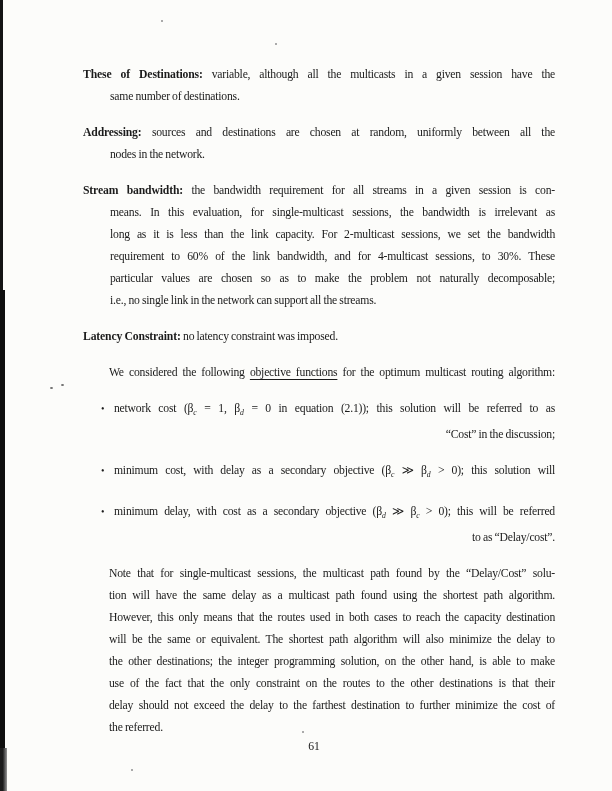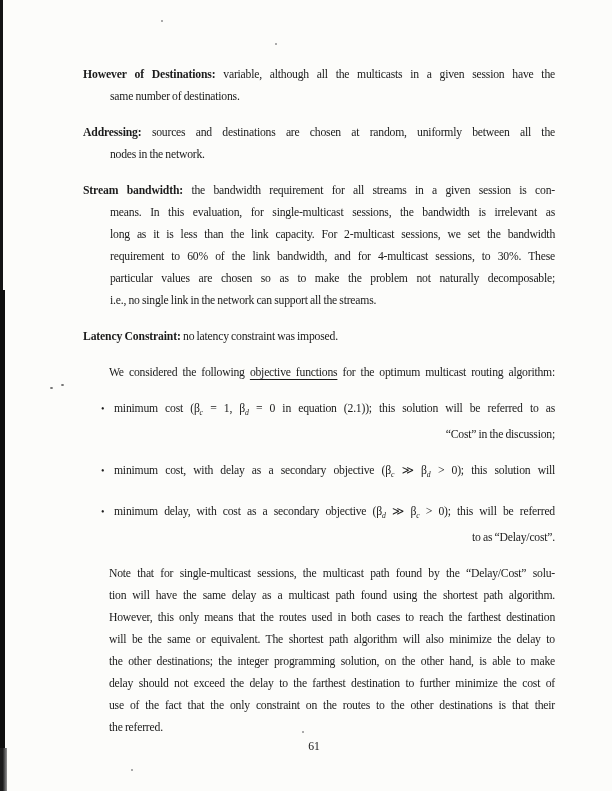--- a/index.html
+++ b/index.html
@@ -73,21 +73,21 @@
   <div class="speck" style="left:161px; top:20px;"></div>
   <div class="speck" style="left:275px; top:43px;"></div>
   <div class="speck" style="left:302px; top:731px;"></div>
   <div class="speck" style="left:131px; top:769px;"></div>
 
   <div class="pencil-dot" style="left:50px; top:387px;"></div>
   <div class="pencil-dot" style="left:61px; top:384px;"></div>
 
   <div class="content" id="content">
       <div class="block">
-        <div class="line ind-label just"><span class="seg-b">However of Destinations:</span><span> variable, although all the multicasts in a given session have the</span></div>
+        <div class="line ind-label just"><span class="seg-b">These of Destinations:</span><span> variable, although all the multicasts in a given session have the</span></div>
         <div class="line ind-cont"><span>same number of destinations.</span></div>
       </div>
       <div class="block">
         <div class="line ind-label just"><span class="seg-b">Addressing:</span><span> sources and destinations are chosen at random, uniformly between all the</span></div>
         <div class="line ind-cont"><span>nodes in the network.</span></div>
       </div>
       <div class="block">
         <div class="line ind-label just"><span class="seg-b">Stream bandwidth:</span><span> the bandwidth requirement for all streams in a given session is con-</span></div>
         <div class="line ind-cont just"><span>means. In this evaluation, for single-multicast sessions, the bandwidth is irrelevant as</span></div>
         <div class="line ind-cont just"><span>long as it is less than the link capacity. For 2-multicast sessions, we set the bandwidth</span></div>
@@ -95,37 +95,37 @@
         <div class="line ind-cont just"><span>particular values are chosen so as to make the problem </span><span class="seg-i">not</span><span> naturally decomposable;</span></div>
         <div class="line ind-cont"><span>i.e., no single link in the network can support all the streams.</span></div>
       </div>
       <div class="block">
         <div class="line ind-label"><span class="seg-b">Latency Constraint:</span><span> no latency constraint was imposed.</span></div>
       </div>
       <div class="block">
         <div class="line ind-para just"><span>We considered the following </span><span class="seg-u">objective functions</span><span> for the optimum multicast routing algorithm:</span></div>
       </div>
       <div class="block">
-        <div class="line ind-bft just"><span class="bullet">•</span><span>minimum cost (</span><span class="seg-i">β</span><sub class="seg-sub">c</sub><span> = 1, </span><span class="seg-i">β</span><sub class="seg-sub">d</sub><span> = 0 in equation (2.1)); this solution will be referred to as</span></div>
+        <div class="line ind-bft just"><span class="bullet">•</span><span>network cost (</span><span class="seg-i">β</span><sub class="seg-sub">c</sub><span> = 1, </span><span class="seg-i">β</span><sub class="seg-sub">d</sub><span> = 0 in equation (2.1)); this solution will be referred to as</span></div>
         <div class="line ind-bct"><span>“Cost” in the discussion;</span></div>
       </div>
       <div class="block">
         <div class="line ind-bft just"><span class="bullet">•</span><span>minimum cost, with delay as a secondary objective (</span><span class="seg-i">β</span><sub class="seg-sub">c</sub><span> ≫ </span><span class="seg-i">β</span><sub class="seg-sub">d</sub><span> &gt; 0); this solution will</span></div>
       </div>
       <div class="block">
         <div class="line ind-bft just"><span class="bullet">•</span><span>minimum delay, with cost as a secondary objective (</span><span class="seg-i">β</span><sub class="seg-sub">d</sub><span> ≫ </span><span class="seg-i">β</span><sub class="seg-sub">c</sub><span> &gt; 0); this will be referred</span></div>
         <div class="line ind-bct"><span>to as “Delay/cost”.</span></div>
       </div>
       <div class="block">
         <div class="line ind-para just"><span>Note that for single-multicast sessions, the multicast path found by the “Delay/Cost” solu-</span></div>
         <div class="line ind-para just"><span>tion will have the same delay as a multicast path found using the shortest path algorithm.</span></div>
-        <div class="line ind-para just"><span>However, this only means that the routes used in both cases to reach the </span><span class="seg-i">farthest</span><span> destination</span></div>
+        <div class="line ind-para just"><span>However, this only means that the routes used in both cases to reach the </span><span class="seg-i">capacity</span><span> destination</span></div>
         <div class="line ind-para just"><span>will be the same or equivalent. The shortest path algorithm will also minimize the delay to</span></div>
         <div class="line ind-para just"><span>the other destinations; the integer programming solution, on the other hand, is able to make</span></div>
+        <div class="line ind-para just"><span>use of the fact that the only constraint on the routes to the other destinations is that their</span></div>
         <div class="line ind-para just"><span>delay should not exceed the delay to the farthest destination to further minimize the cost of</span></div>
-        <div class="line ind-para just"><span>use of the fact that the only constraint on the routes to the other destinations is that their</span></div>
         <div class="line ind-para"><span>the referred.</span></div>
       </div>
     </div>
 
   <div class="page-number">61</div>
 
 </div>
 
 </body></html>

